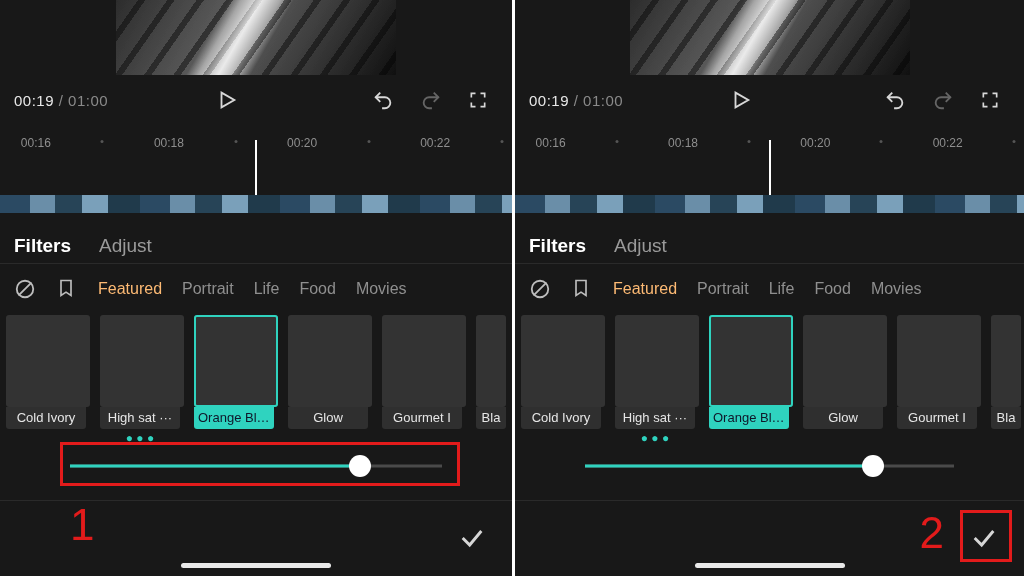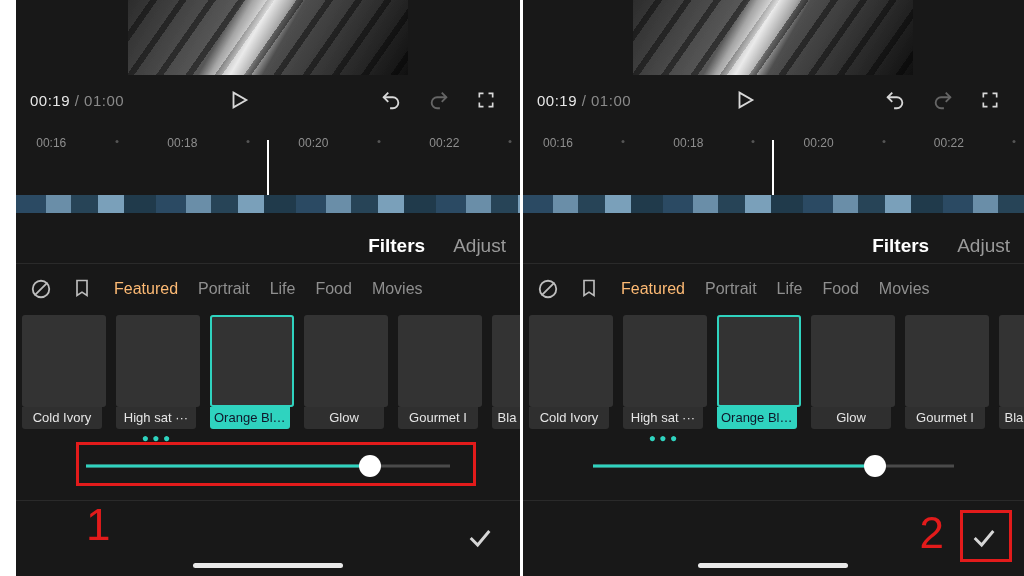--- a/index.html
+++ b/index.html
@@ -8,21 +8,20 @@
     font-family: -apple-system, BlinkMacSystemFont, "Segoe UI", sans-serif;
     width: 1024px;
     height: 576px;
     overflow: hidden;
     position: relative;
   }
   .two-up {
     display: flex;
     width: 1024px;
     height: 576px;
-    padding-left: 16px;
   }
   .pane {
     width: 512px;
     height: 576px;
     background: #181818;
     position: relative;
     overflow: hidden;
   }
   .pane + .pane { border-left: 3px solid #fff; }
   
@@ -79,21 +78,20 @@
         #2b4a63 0 30px, #6a8ea8 30px 55px, #274457 55px 82px,
         #7aa0ba 82px 108px, #203a4b 108px 140px);
   }
 
   
   .tabs {
     position:absolute; top:225px; left:0; right:0;
     display:flex; gap:28px; padding:10px 14px 6px;
     color:#9a9a9a; font-size:19px;
     border-bottom:1px solid #2a2a2a;
-    justify-content:flex-end;
   }
   .tabs .active { color:#fff; font-weight:600; }
 
   
   .cats {
     position:absolute; top:272px; left:0; right:0;
     display:flex; align-items:center; gap:20px;
     padding:6px 14px; color:#8f8f8f; font-size:16px;
     white-space:nowrap;
   }

